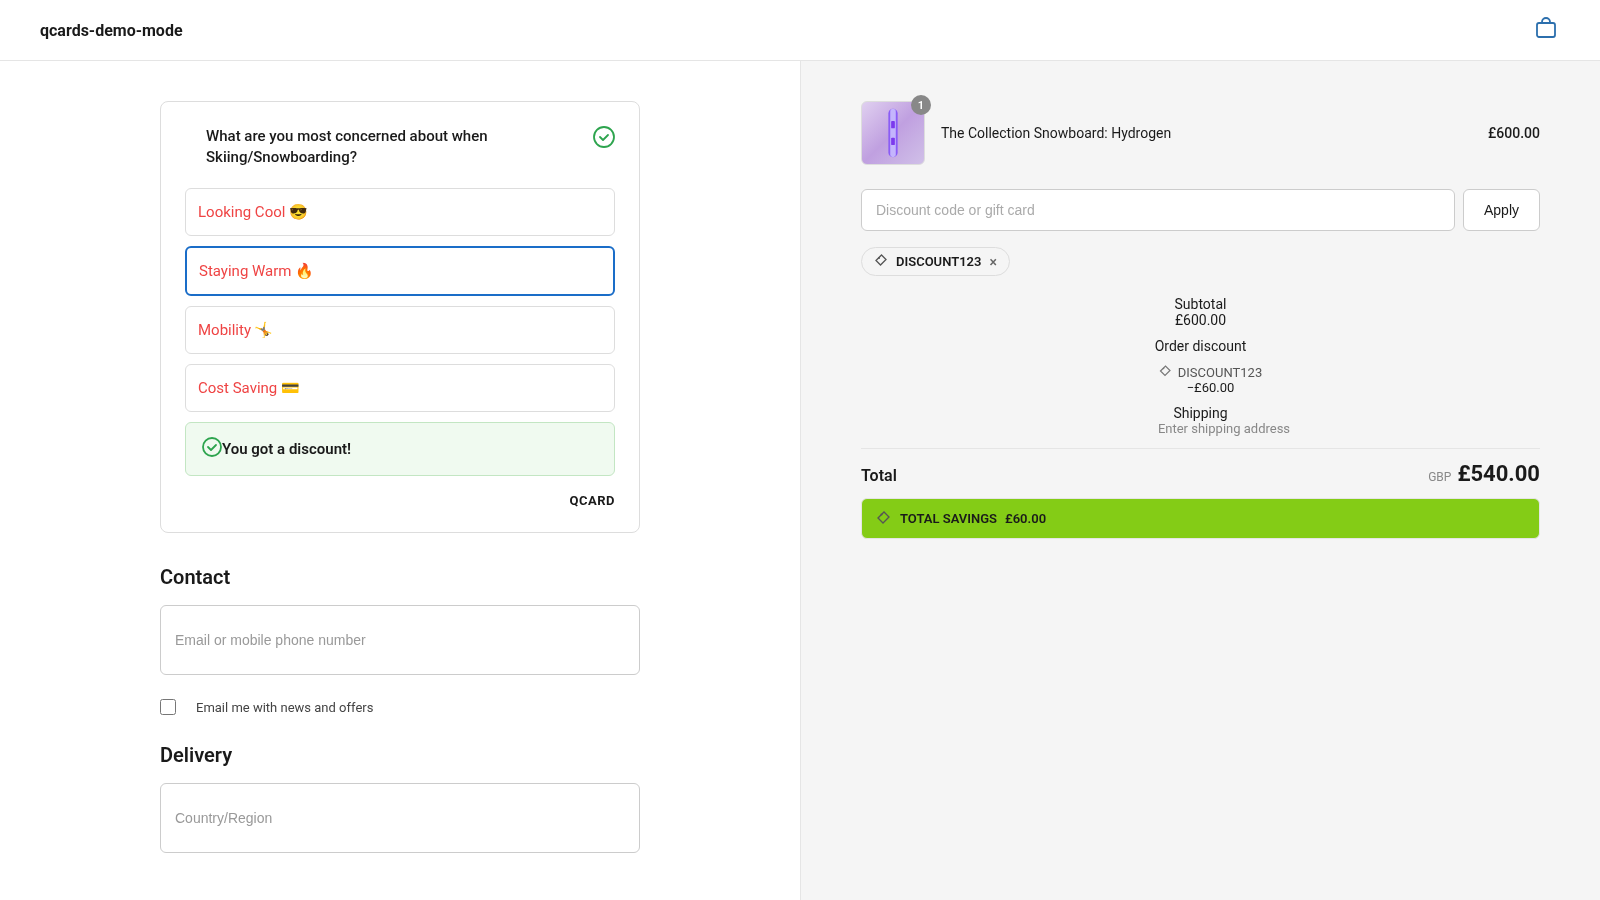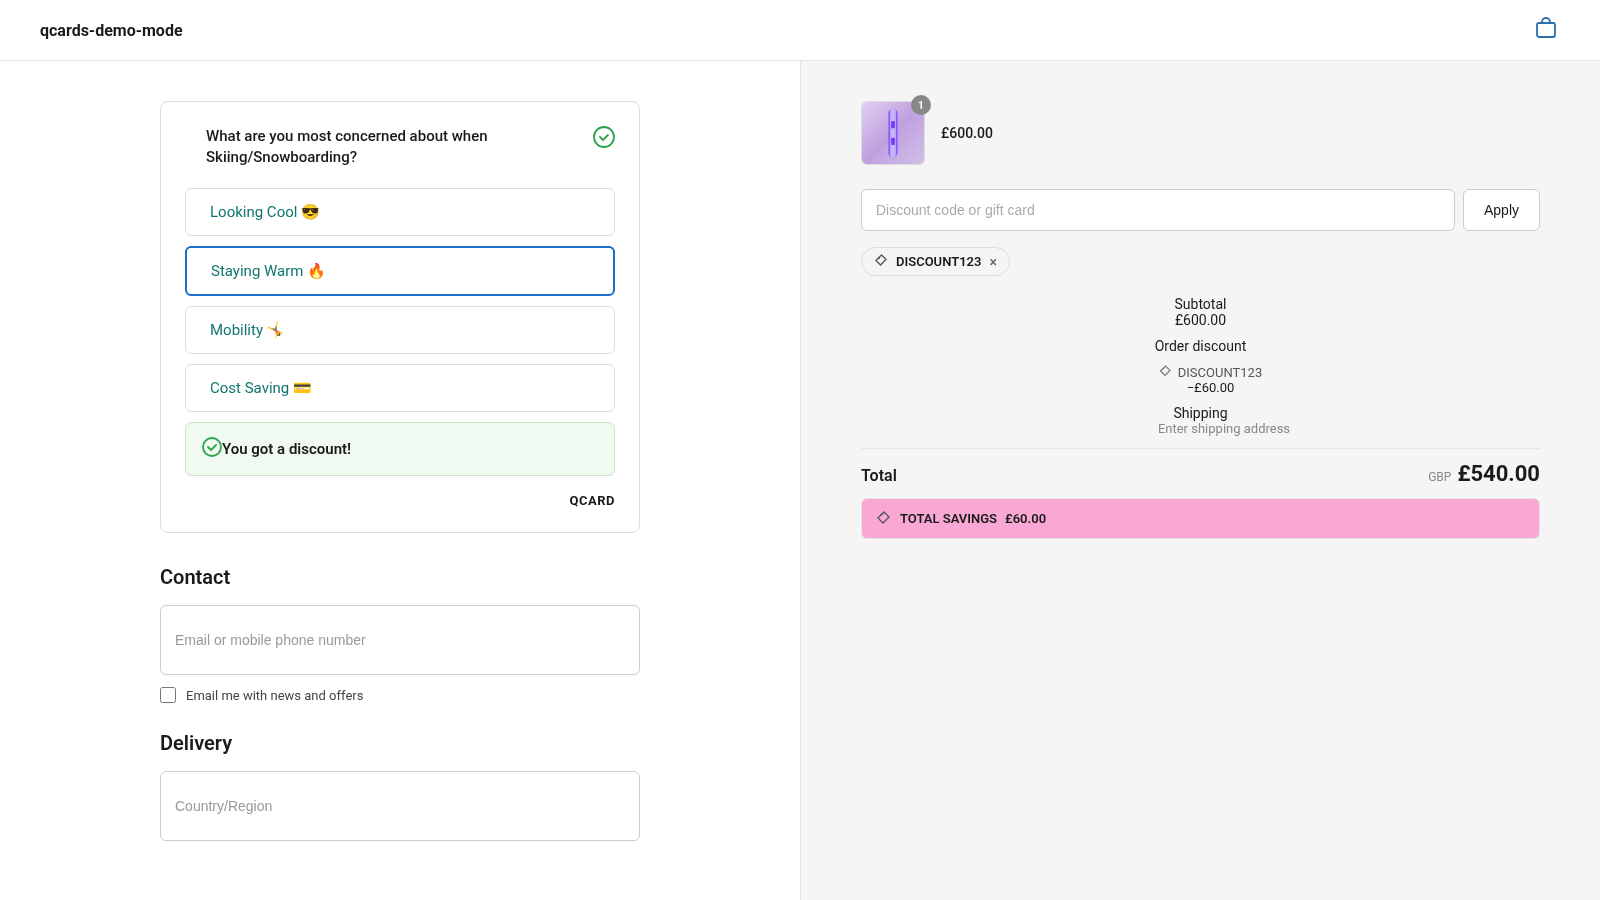--- a/index.html
+++ b/index.html
@@ -78,25 +78,25 @@
     }
     .qcard-check-icon {
       color: #2da44e;
       font-size: 20px;
       flex-shrink: 0;
     }
 
     .option-row {
       border: 1px solid #ddd;
       border-radius: 6px;
-      padding: 14px 24px;
+      padding: 14px 12px;
       margin-bottom: 10px;
       cursor: pointer;
       font-size: 15px;
-      color: #0f766e;
+      color: #ef4444;
       background: #fff;
       transition: border-color 0.15s;
     }
     .option-row.selected {
       border: 2px solid #1a6dc8;
       background: #fff;
     }
 
     .discount-banner {
       background: #f0faf0;
@@ -145,22 +145,22 @@
       background: #fff;
       outline: none;
     }
     .text-input::placeholder {
       color: #999;
     }
 
     .checkbox-row {
       display: flex;
       align-items: center;
-      gap: 10px;
-      margin-top: 12px;
+      gap: 20px;
+      margin-top: 24px;
     }
     .checkbox-row input[type="checkbox"] {
       width: 16px;
       height: 16px;
       accent-color: #1a6dc8;
       cursor: pointer;
     }
     .checkbox-label {
       font-size: 13px;
       color: #444;
@@ -332,21 +332,21 @@
     }
     .total-amount {
       font-size: 22px;
       font-weight: 700;
     }
 
     .savings-banner {
       display: flex;
       align-items: center;
       gap: 8px;
-      background: #f9a8d4;
+      background: #84cc16;
       border: 1px solid #e5e5e5;
       border-radius: 6px;
       padding: 10px 14px;
       font-size: 13px;
       font-weight: 600;
       color: #1a1a1a;
     }
     .savings-icon {
       color: #555;
       font-size: 14px;
@@ -451,20 +451,23 @@
         <div class="product-img">
           <svg class="snowboard-svg" viewBox="0 0 28 56" fill="none" xmlns="http://www.w3.org/2000/svg">
             <rect x="9" y="2" width="10" height="52" rx="5" fill="#8b5cf6"></rect>
             <rect x="11" y="2" width="6" height="52" rx="3" fill="#c4b5fd"></rect>
             <rect x="12" y="15" width="4" height="8" rx="1" fill="#7c3aed"></rect>
             <rect x="12" y="33" width="4" height="8" rx="1" fill="#7c3aed"></rect>
           </svg>
         </div>
         <div class="product-badge">1</div>
       </div>
+      <div class="product-info">
+        <p class="product-name">The Collection Snowboard: Hydrogen</p>
+      </div>
       <span class="product-price">£600.00</span>
     </div>
 
     <div class="discount-row">
       <input type="text" class="discount-input" placeholder="Discount code or gift card" style="">
       <button class="apply-btn">Apply</button>
     </div>
 
     <div>
       <div class="applied-discount-tag">

